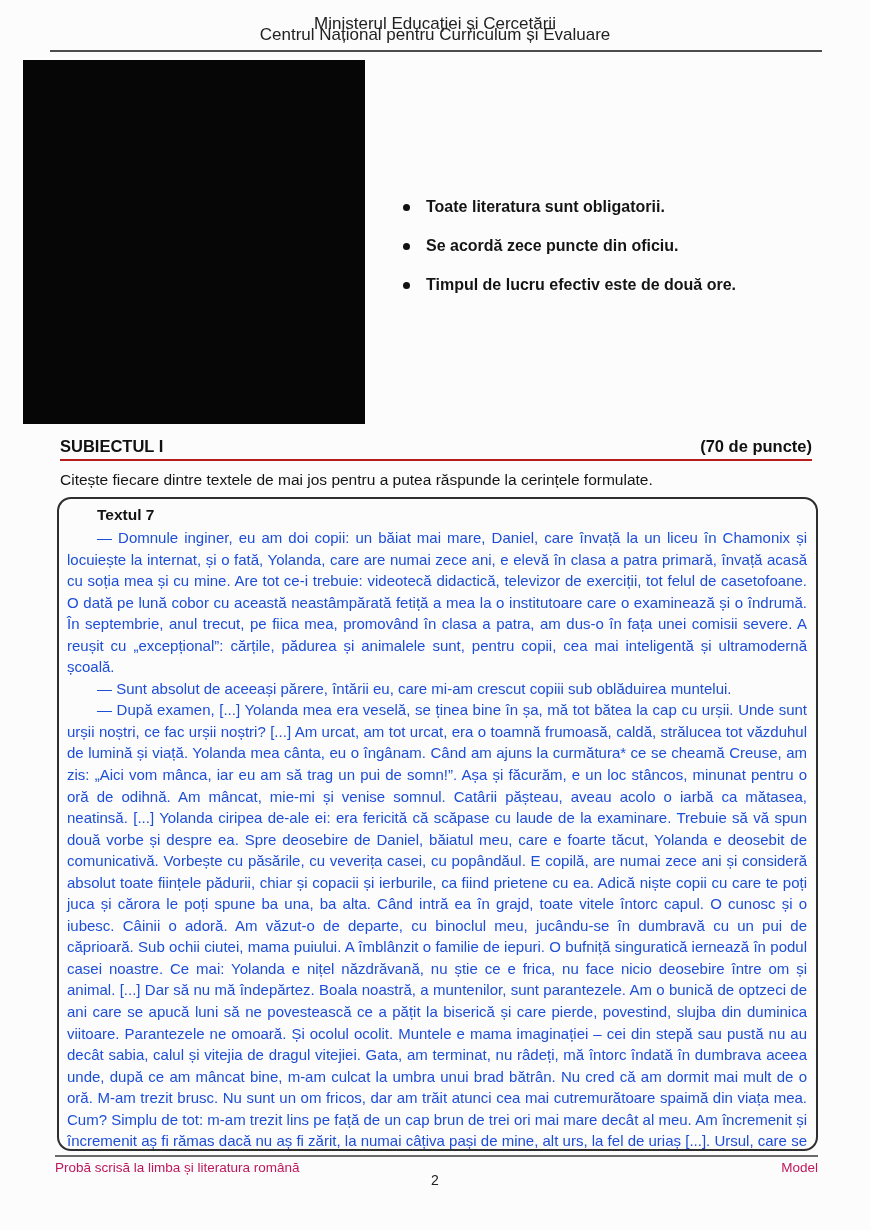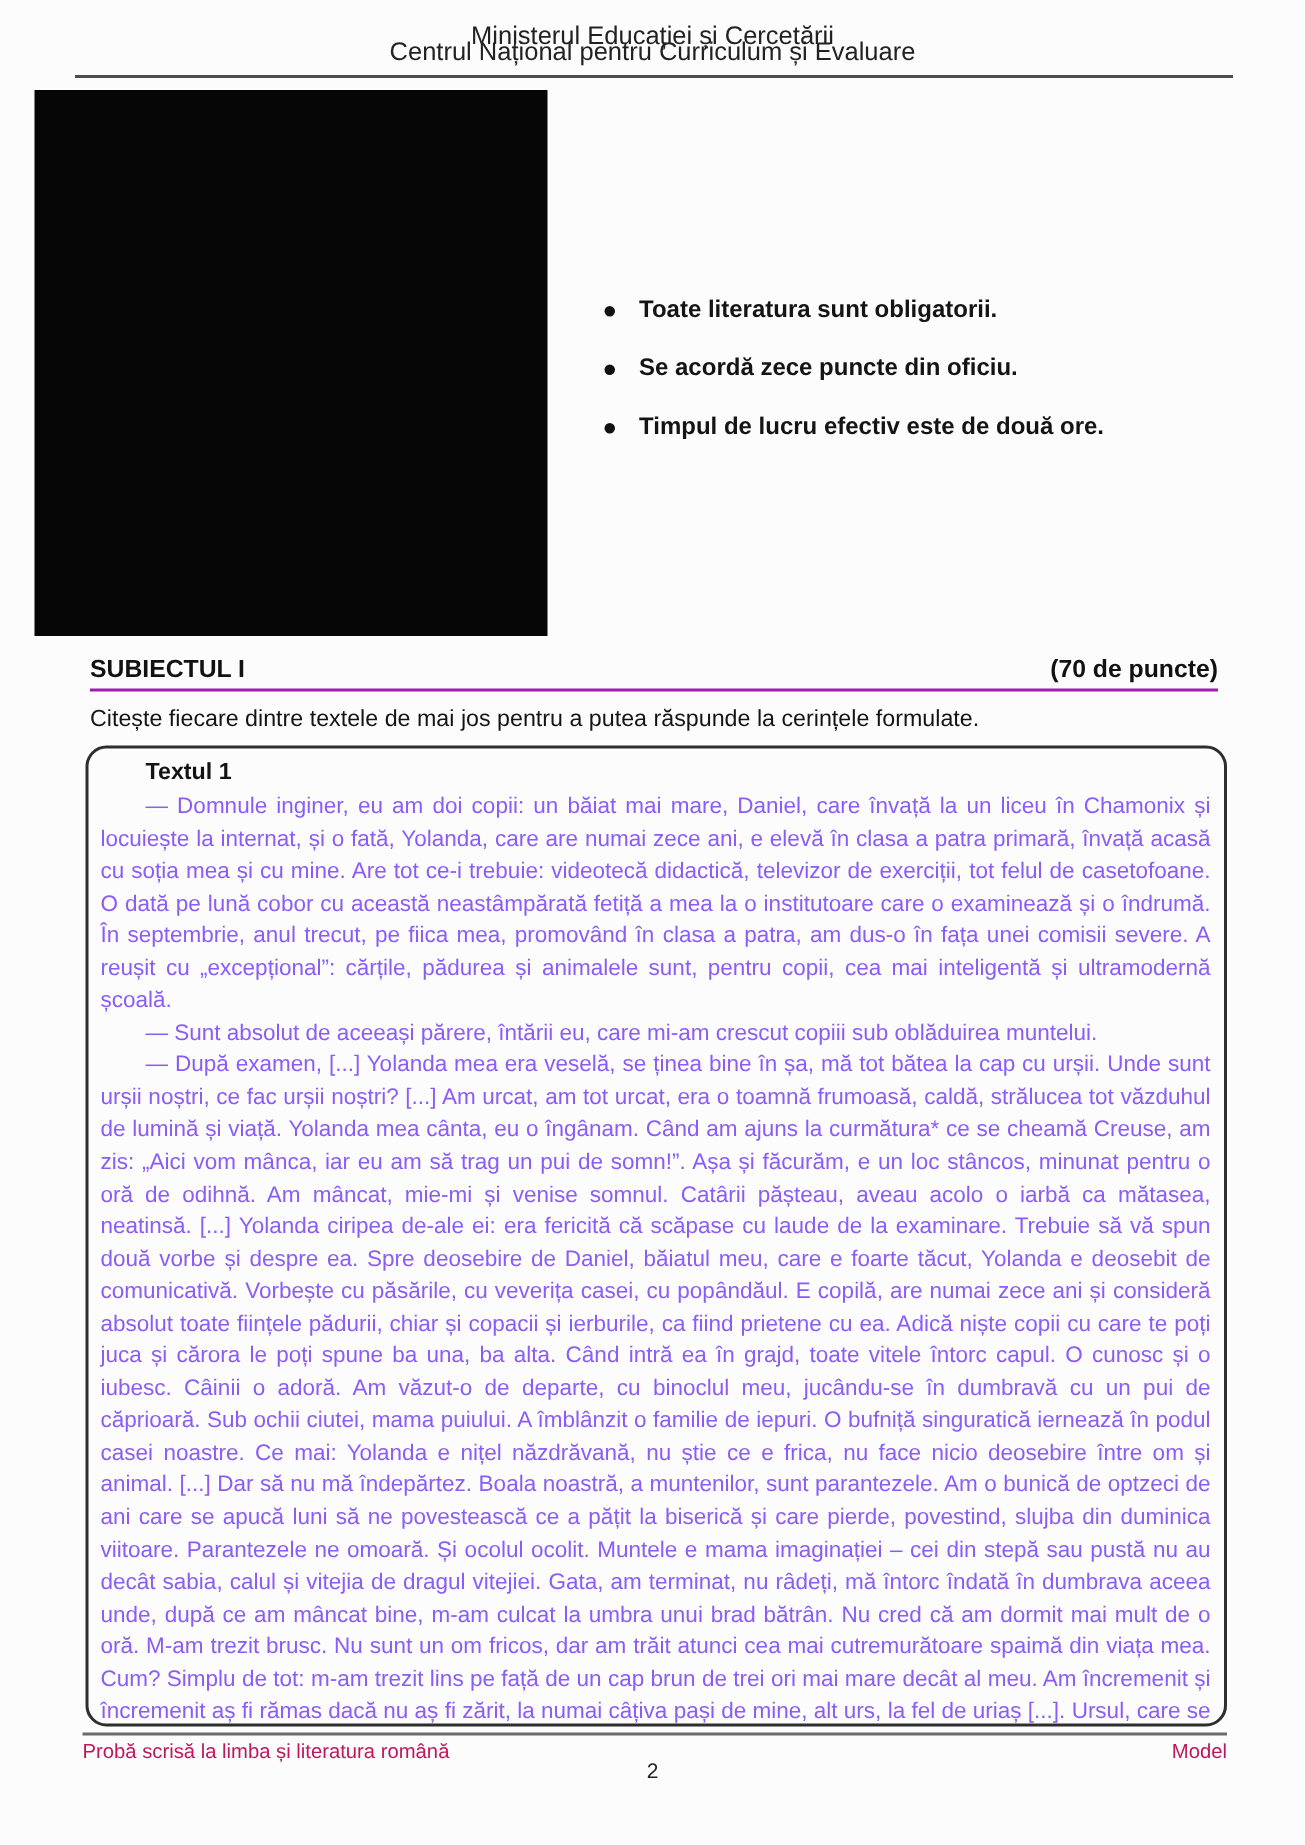--- a/index.html
+++ b/index.html
@@ -61,21 +61,21 @@
   
   .subject-row {
     position: absolute;
     left: 60px; top: 437px;
     width: 752px;
     display: flex;
     justify-content: space-between;
     font-weight: bold;
     font-size: 16.5px;
     color: #111;
-    border-bottom: 2px solid #a21caf;
+    border-bottom: 2px solid #b91c1c;
     padding-bottom: 3px;
   }
 
   .instruction {
     position: absolute;
     left: 60px; top: 471px;
     width: 760px;
     font-weight: normal;
     font-size: 15.5px;
     color: #141414;
@@ -98,21 +98,21 @@
     font-size: 15.5px;
     margin: 2px 0 3px 30px;
     color: #131313;
   }
   .text-box p {
     margin: 0;
     font-size: 15px;
     line-height: 21.55px;
     text-align: justify;
     text-indent: 30px;
-    color: #8b5cf6;
+    color: #1d4ed8;
   }
 
   
   .footer-rule {
     position: absolute;
     left: 55px; top: 1155px;
     width: 763px; height: 2px;
     background: #6a6a6a;
   }
   .footer {
@@ -160,21 +160,21 @@
   </ul>
 
   <div class="subject-row">
     <span>SUBIECTUL I</span>
     <span>(70 de puncte)</span>
   </div>
 
   <div class="instruction">Citește fiecare dintre textele de mai jos pentru a putea răspunde la cerințele formulate.</div>
 
   <div class="text-box">
-    <div class="text-title">Textul 1</div>
+    <div class="text-title">Textul 7</div>
     <p>— Domnule inginer, eu am doi copii: un băiat mai mare, Daniel, care învață la un liceu în Chamonix și locuiește la internat, și o fată, Yolanda, care are numai zece ani, e elevă în clasa a patra primară, învață acasă cu soția mea și cu mine. Are tot ce-i trebuie: videotecă didactică, televizor de exerciții, tot felul de casetofoane. O dată pe lună cobor cu această neastâmpărată fetiță a mea la o institutoare care o examinează și o îndrumă. În septembrie, anul trecut, pe fiica mea, promovând în clasa a patra, am dus-o în fața unei comisii severe. A reușit cu „excepțional”: cărțile, pădurea și animalele sunt, pentru copii, cea mai inteligentă și ultramodernă școală.</p>
     <p>— Sunt absolut de aceeași părere, întării eu, care mi-am crescut copiii sub oblăduirea muntelui.</p>
     <p>— După examen, [...] Yolanda mea era veselă, se ținea bine în șa, mă tot bătea la cap cu urșii. Unde sunt urșii noștri, ce fac urșii noștri? [...] Am urcat, am tot urcat, era o toamnă frumoasă, caldă, strălucea tot văzduhul de lumină și viață. Yolanda mea cânta, eu o îngânam. Când am ajuns la curmătura* ce se cheamă Creuse, am zis: „Aici vom mânca, iar eu am să trag un pui de somn!”. Așa și făcurăm, e un loc stâncos, minunat pentru o oră de odihnă. Am mâncat, mie-mi și venise somnul. Catârii pășteau, aveau acolo o iarbă ca mătasea, neatinsă. [...] Yolanda ciripea de-ale ei: era fericită că scăpase cu laude de la examinare. Trebuie să vă spun două vorbe și despre ea. Spre deosebire de Daniel, băiatul meu, care e foarte tăcut, Yolanda e deosebit de comunicativă. Vorbește cu păsările, cu veverița casei, cu popândăul. E copilă, are numai zece ani și consideră absolut toate ființele pădurii, chiar și copacii și ierburile, ca fiind prietene cu ea. Adică niște copii cu care te poți juca și cărora le poți spune ba una, ba alta. Când intră ea în grajd, toate vitele întorc capul. O cunosc și o iubesc. Câinii o adoră. Am văzut-o de departe, cu binoclul meu, jucându-se în dumbravă cu un pui de căprioară. Sub ochii ciutei, mama puiului. A îmblânzit o familie de iepuri. O bufniță singuratică iernează în podul casei noastre. Ce mai: Yolanda e nițel năzdrăvană, nu știe ce e frica, nu face nicio deosebire între om și animal. [...] Dar să nu mă îndepărtez. Boala noastră, a muntenilor, sunt parantezele. Am o bunică de optzeci de ani care se apucă luni să ne povestească ce a pățit la biserică și care pierde, povestind, slujba din duminica viitoare. Parantezele ne omoară. Și ocolul ocolit. Muntele e mama imaginației – cei din stepă sau pustă nu au decât sabia, calul și vitejia de dragul vitejiei. Gata, am terminat, nu râdeți, mă întorc îndată în dumbrava aceea unde, după ce am mâncat bine, m-am culcat la umbra unui brad bătrân. Nu cred că am dormit mai mult de o oră. M-am trezit brusc. Nu sunt un om fricos, dar am trăit atunci cea mai cutremurătoare spaimă din viața mea. Cum? Simplu de tot: m-am trezit lins pe față de un cap brun de trei ori mai mare decât al meu. Am încremenit și încremenit aș fi rămas dacă nu aș fi zărit, la numai câțiva pași de mine, alt urs, la fel de uriaș [...]. Ursul, care se ocupa de obrazul meu (nu îndrăzneam să-i dau botul mai laoparte) după toate semnele și judecând după mormăitul său pașnic, părea că mă iubește și că tot ce face e din pură joacă sau prietenie. M-am sculat în picioare. S-a ridicat și el în picioare, era cu două capete mai înalt decât</p>
   </div>
 
   <div class="footer-rule"></div>
   <div class="footer">
     <span>Probă scrisă la limba și literatura română</span>
     <span>Model</span>
   </div>

